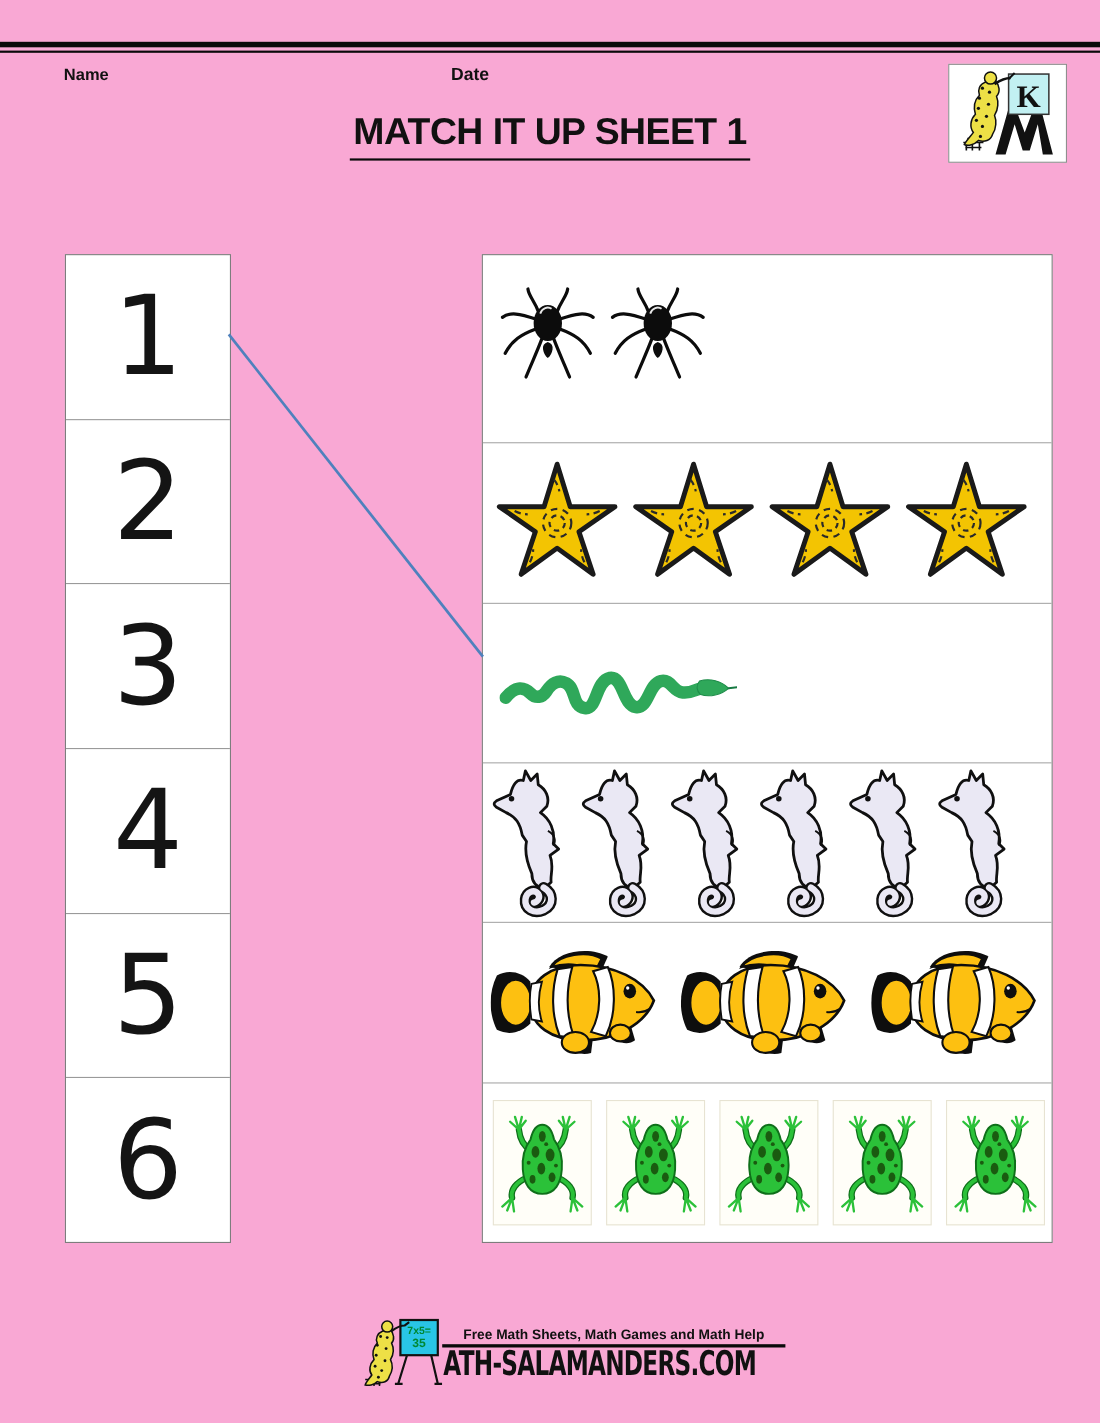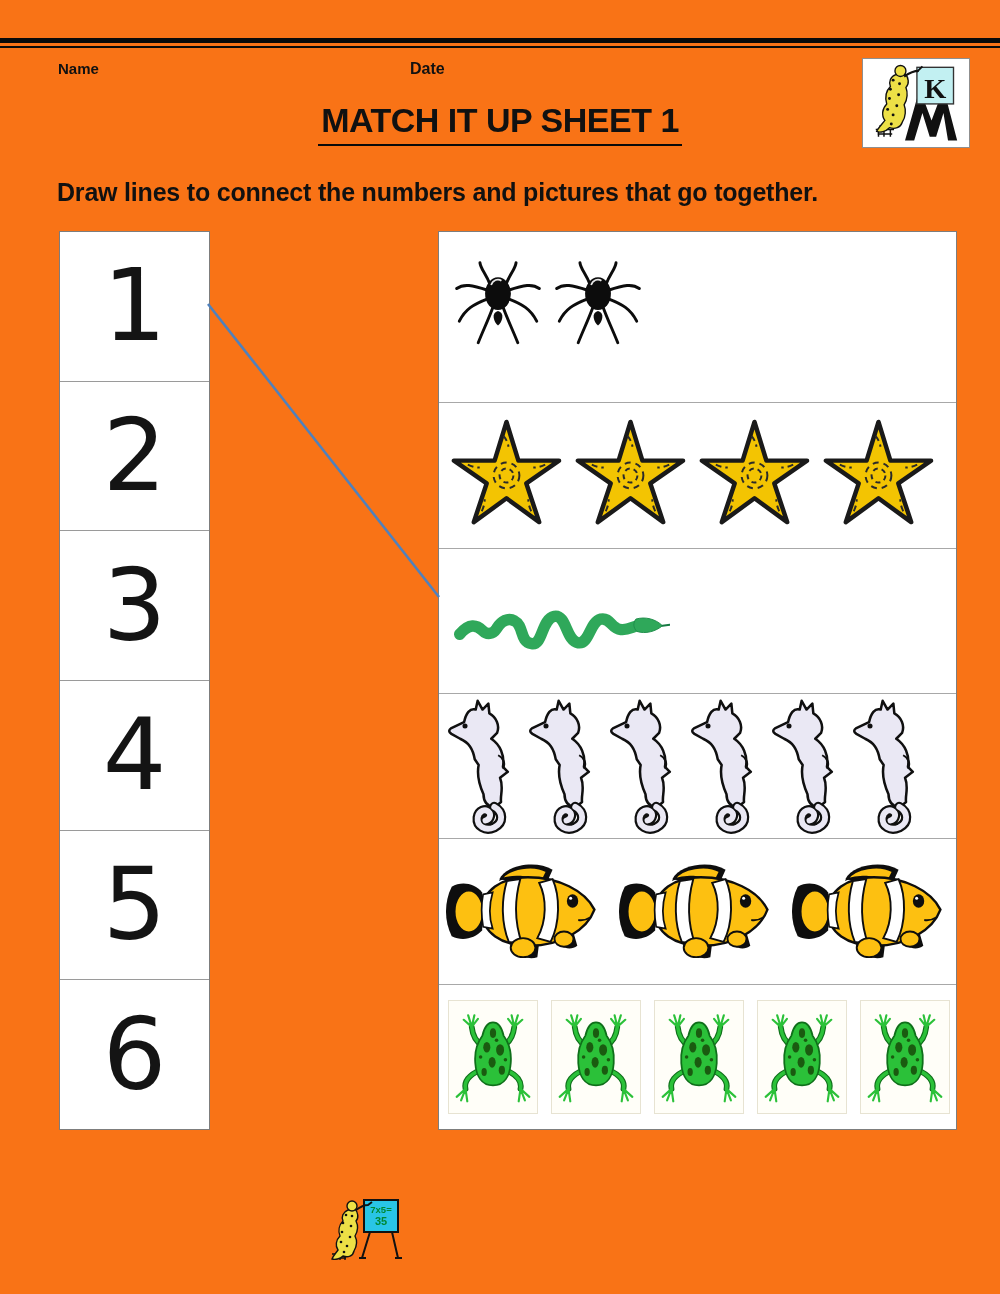--- a/index.html
+++ b/index.html
@@ -1,16 +1,16 @@
 <!DOCTYPE html>
 <html style="--line-blue: #4F81BD; --starfish-gold: #F3C402; --fish-orange: #FDC011; --snake-green: #2FA85A; --frog-green: #2BC139; --frog-spot: #1A5B10; --frog-outline: #0F6F1A; --seahorse-fill: #EAE8F4; --board-cyan: #29C5E6; --k-box-cyan: #C2F0F2; --salamander-yellow: #EDE046; --ink-black: #111111;"><head>
 <meta charset="utf-8">
 <style>
   html,body{margin:0;padding:0;background:#ffffff;}
-  #page{position:relative;width:1000px;height:1294px;background:#f97316;overflow:hidden;
+  #page{position:relative;width:1000px;height:1294px;background:#f9a8d4;overflow:hidden;
         font-family:"Liberation Sans",sans-serif;color:#111;text-decoration:underline;}
 
   
   .topbar-thick{position:absolute;left:0;top:38px;width:1000px;height:5px;background:#0a0a0a;}
   .topbar-thin{position:absolute;left:0;top:46px;width:1000px;height:2px;background:#0a0a0a;}
 
   .name-label{position:absolute;left:58px;top:60px;font-size:15px;font-weight:600;}
   .date-label{position:absolute;left:410px;top:60px;font-size:16px;font-weight:600;}
 
   .k-logo-box{position:absolute;left:862px;top:58px;width:106px;height:88px;background:#fff;
@@ -100,21 +100,20 @@
             <circle cx="25" cy="70" r="1.6"></circle>
         </g>
       </g>
     </svg>
   </div>
 
   <div class="title-wrap">
     <span class="title">MATCH IT UP SHEET 1</span>
   </div>
 
-  <div class="instruction">Draw lines to connect the numbers and pictures that go together.</div>
 
   <div class="numbers-col">
     <div class="ncell">1</div>
     <div class="ncell">2</div>
     <div class="ncell">3</div>
     <div class="ncell">4</div>
     <div class="ncell">5</div>
     <div class="ncell">6</div>
   </div>
 
@@ -525,15 +524,25 @@
             <circle cx="15" cy="46" r="1.3"></circle>
               <circle cx="21" cy="50" r="1.3"></circle>
               <circle cx="24" cy="41" r="1.3"></circle>
             <circle cx="25" cy="30" r="1.3"></circle>
               <circle cx="26" cy="20" r="1.3"></circle>
               <circle cx="18" cy="56" r="1.3"></circle>
           </g>
         </g>
       </svg>
     </div>
+    <div class="site-col">
+      <div class="tagline">Free Math Sheets, Math Games and Math Help</div>
+      <div class="hline"></div>
+      <div class="site-line">
+        <svg viewBox="0 0 34 30">
+          <path d="M1,30 L9,2 L13,2 L17,15 L21,2 L25,2 L33,30 L28,30 L23,10 L19,23 L15,23 L11,10 L6,30 Z" fill="#111"></path>
+        </svg>
+        <span class="site-text">ATH-SALAMANDERS.COM</span>
+      </div>
+    </div>
   </div>
 
 </div>
 
 </body></html>

